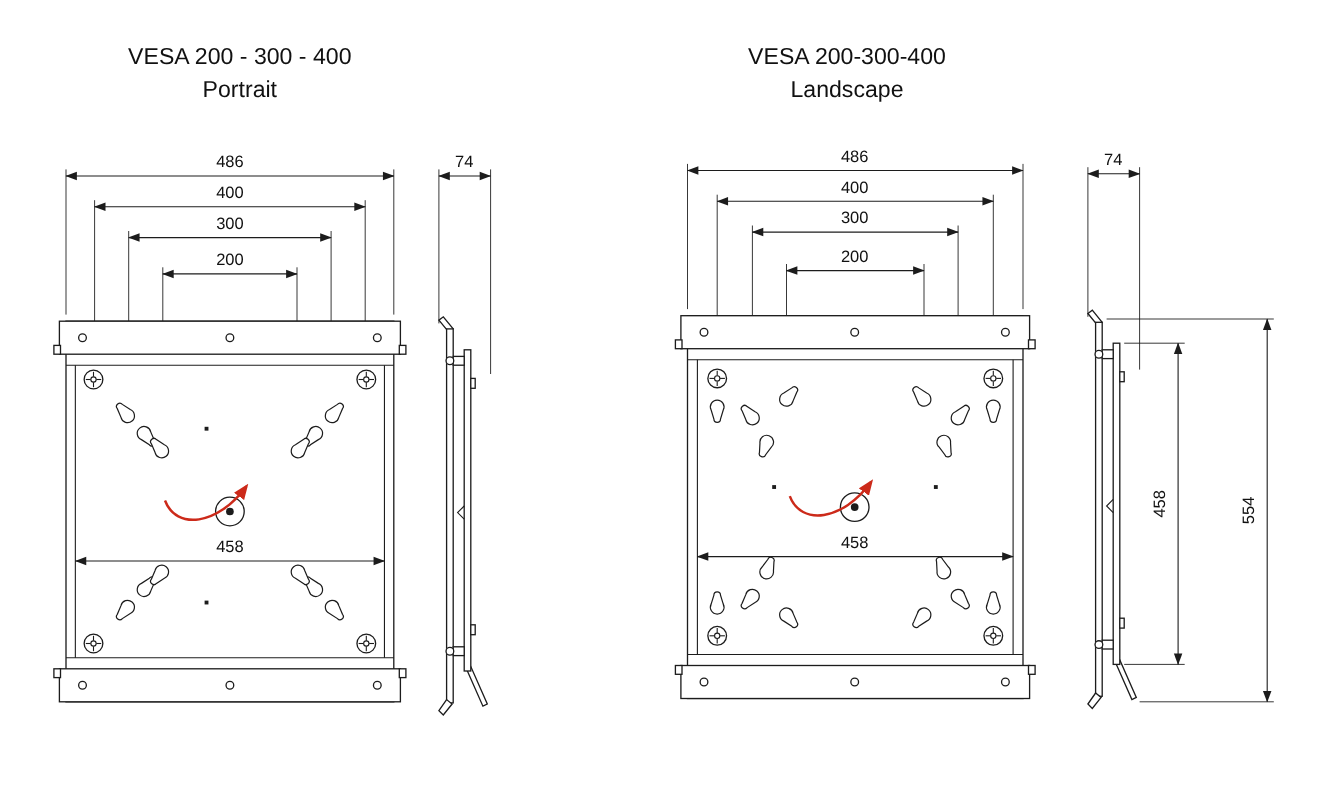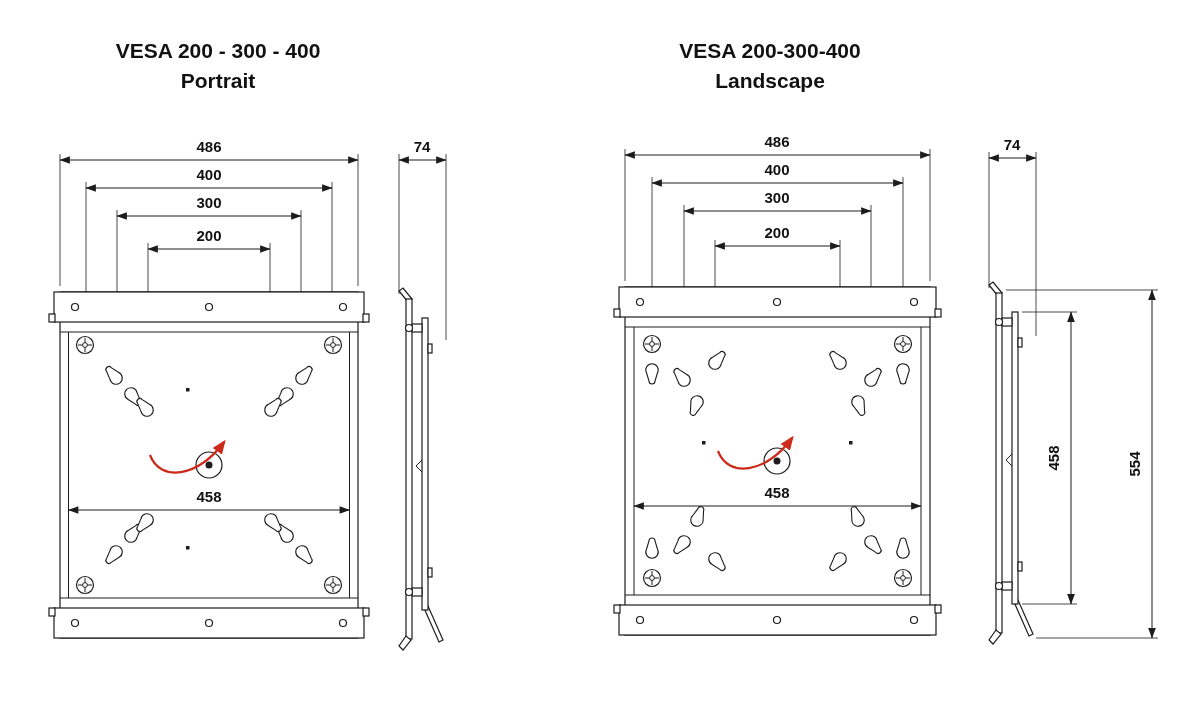--- a/index.html
+++ b/index.html
@@ -2,21 +2,21 @@
 <html style="--line: #1c1c1c; --arrow: #cc2a1a; --bg: #ffffff;"><head>
 <meta charset="utf-8">
 <style>
   :root{
     --line:#1c1c1c;
     --arrow:#cc2a1a;
     --bg:#ffffff;
   }
   html,body{margin:0;padding:0;background:var(--bg);}
   .stage{position:relative;width:1096px;height:719px;background:var(--bg);
-         font-family:"Liberation Sans", sans-serif;font-weight:bold;}
+         font-family:"Liberation Sans", sans-serif;}
   svg text{font-family:"Liberation Sans", sans-serif;fill:#111;}
   .title{font-size:21px;text-anchor:middle;}
   .dim-label{font-size:15px;text-anchor:middle;}
   .dim{stroke:var(--line);stroke-width:1;fill:none;}
   .ext{stroke:var(--line);stroke-width:0.8;fill:none;}
   .part{stroke:var(--line);stroke-width:1.2;fill:#ffffff;}
   .thin{stroke:var(--line);stroke-width:1;fill:none;}
   .kh{stroke:var(--line);stroke-width:1.1;fill:#ffffff;}
   .dot{fill:var(--line);stroke:none;}
   .rot-arrow{stroke:var(--arrow);stroke-width:2.2;fill:none;}

